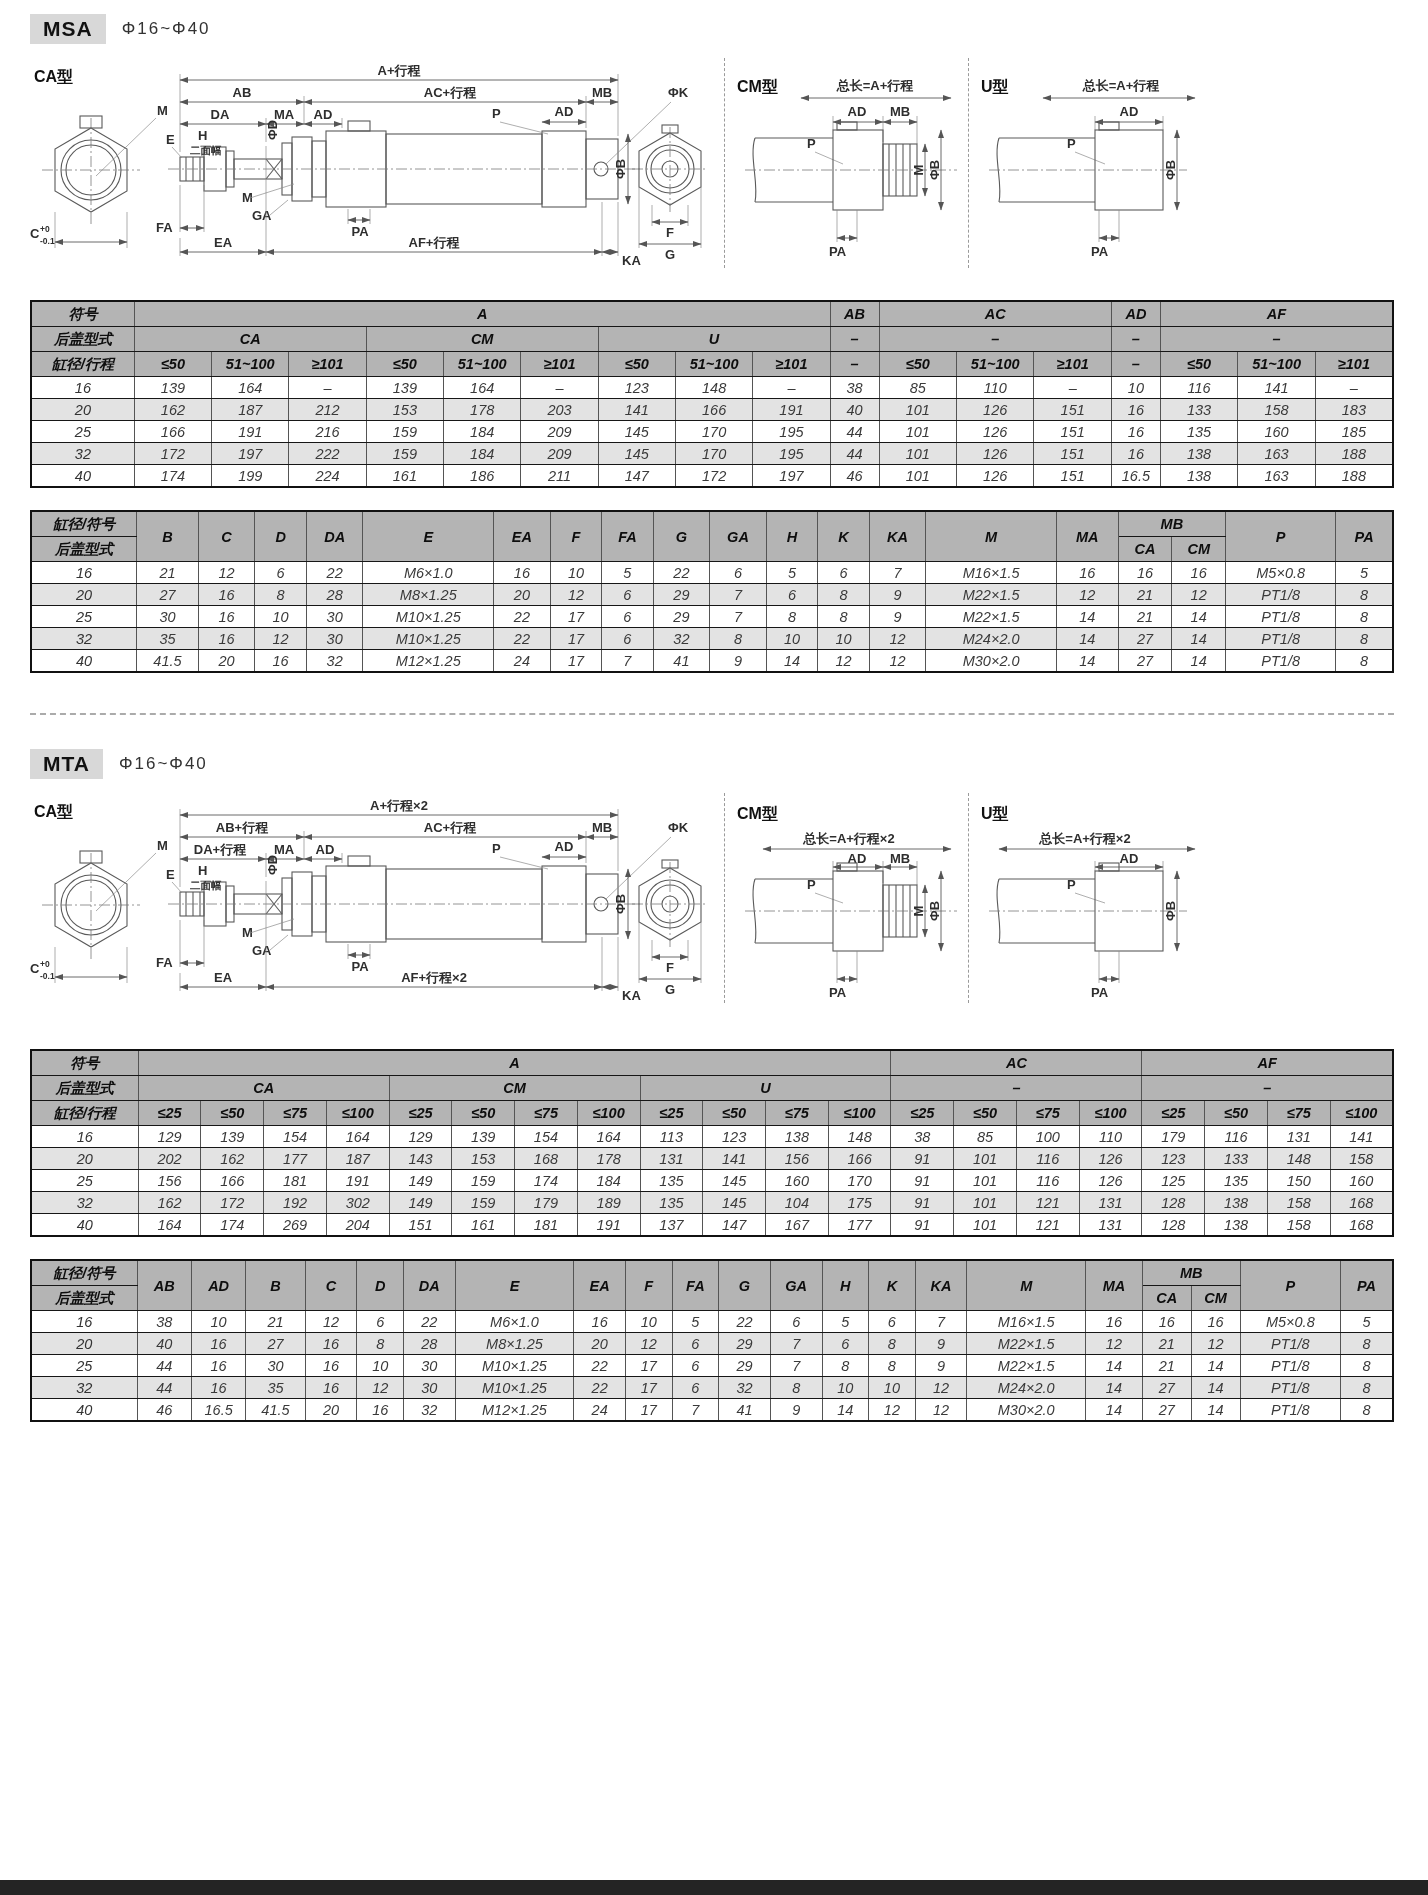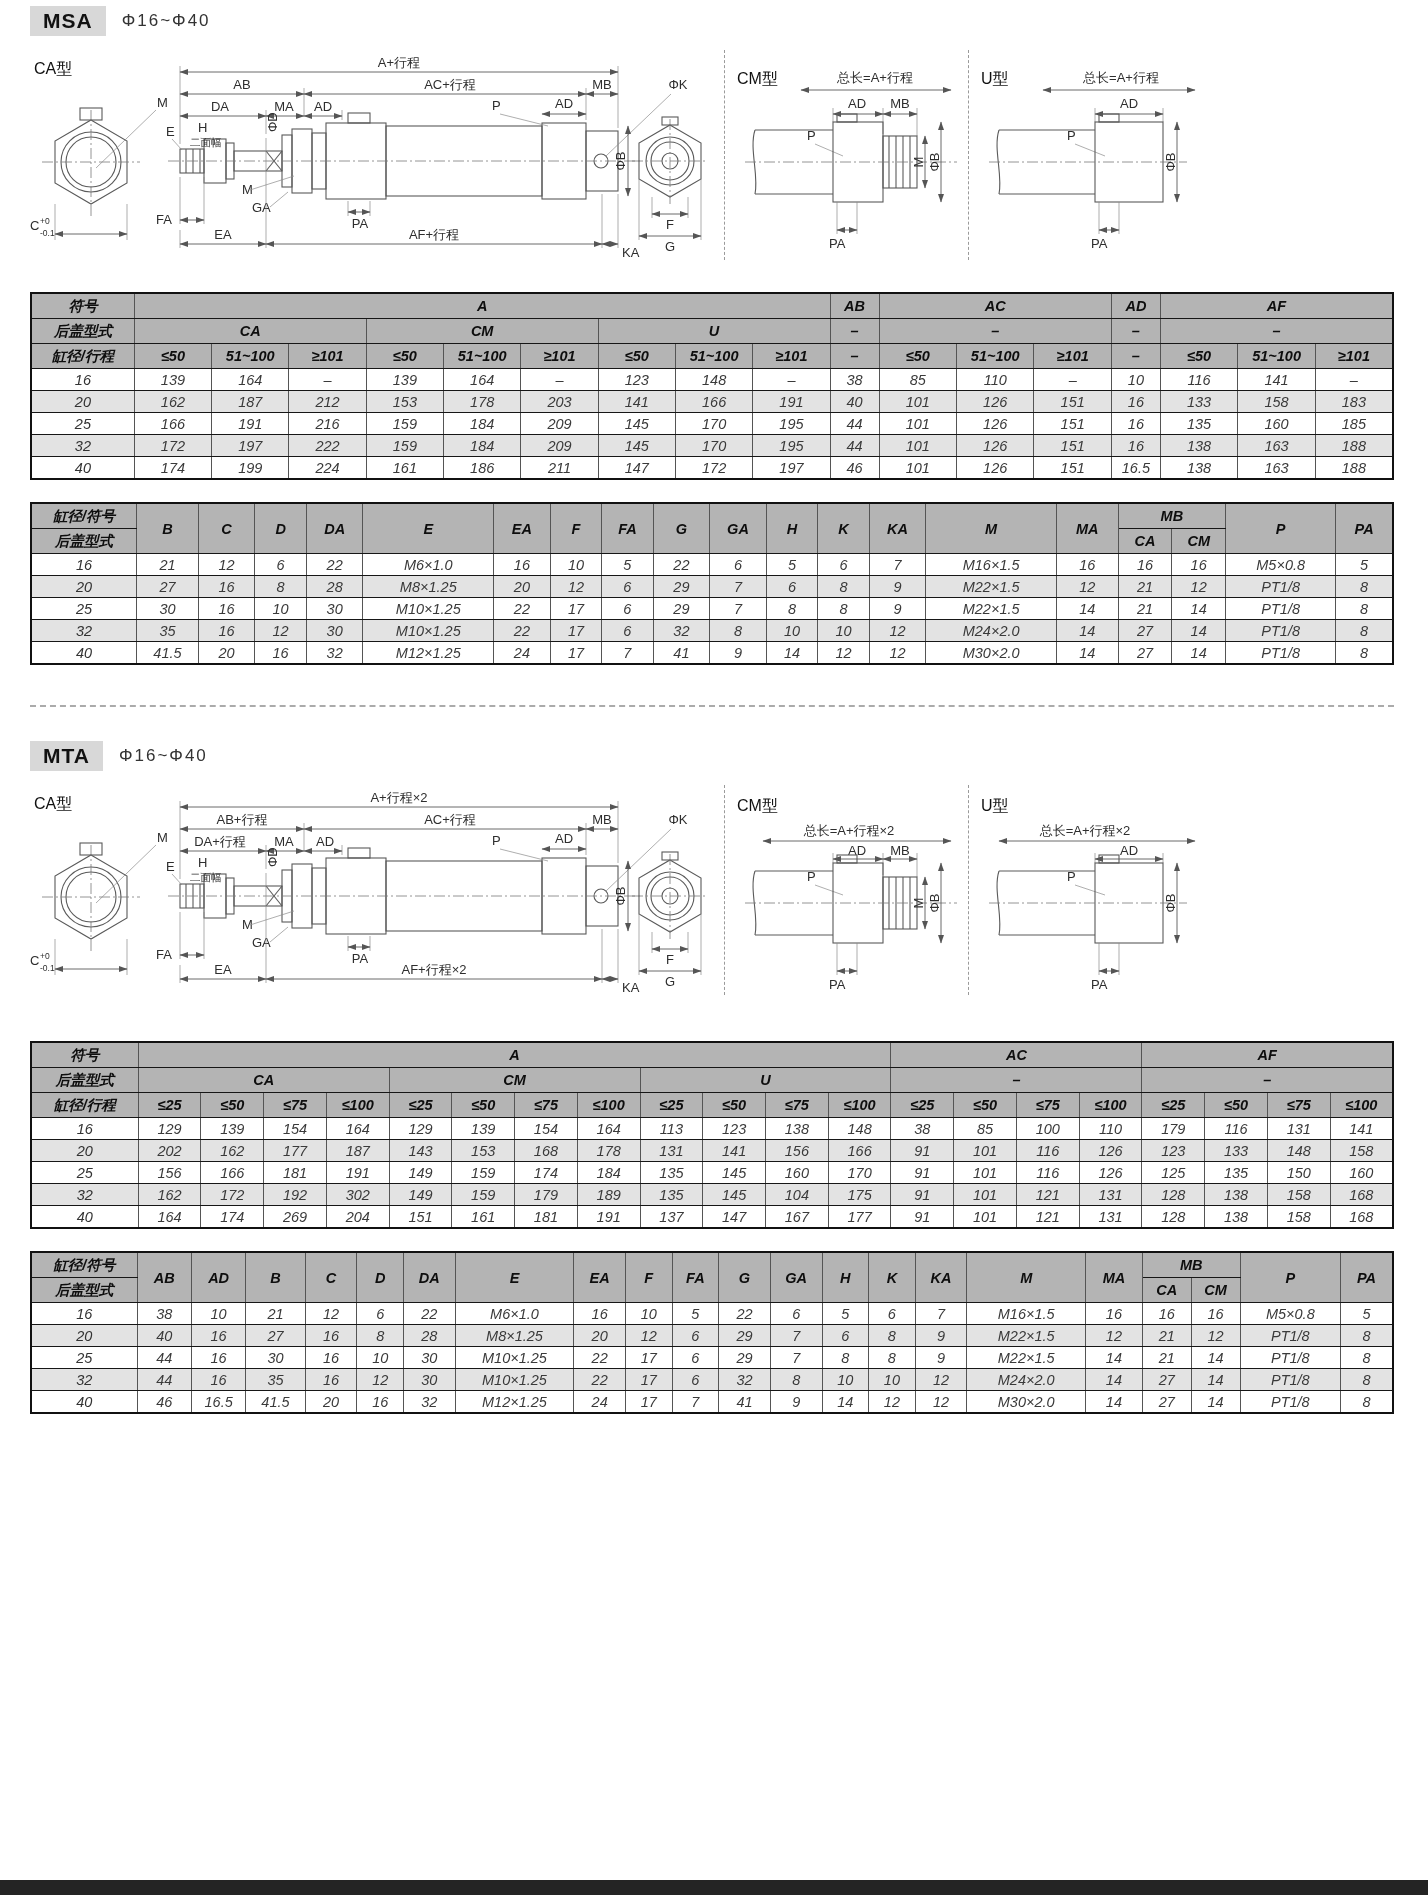--- a/index.html
+++ b/index.html
@@ -1,21 +1,21 @@
 <!DOCTYPE html>
 <html><head>
 <meta charset="utf-8">
 <style>
   html,body{margin:0;padding:0;background:#fff;}
   body{width:1428px;height:1895px;position:relative;font-family:"Liberation Sans",sans-serif;color:#222;}
-  .content{padding:2px 34px 0 30px;}
+  .content{padding:10px 34px 0 30px;}
   .section-header{display:flex;align-items:center;gap:16px;margin:4px 0 8px;}
   .badge{background:#d8d8d8;color:#111;font-weight:bold;font-size:21px;padding:3px 13px;letter-spacing:1px;}
   .range{font-size:17px;color:#333;letter-spacing:2px;}
-  .drawings{display:flex;align-items:flex-start;margin:8px 0 26px;}
+  .drawings{display:flex;align-items:flex-start;margin:8px 0 26px;font-weight:bold;}
   .vsep{border-left:1px dashed #9a9a9a;align-self:stretch;margin:6px 4px;}
   .hdivider{border:none;border-top:2px dashed #ababab;margin:40px 0 34px;}
   .tablewrap{margin:0 0 22px;font-style:italic;}
   table{border-collapse:collapse;width:100%;table-layout:fixed;border:2px solid #111;}
   th,td{border-left:1px solid #555;border-right:1px solid #555;border-top:1.6px solid #161616;border-bottom:1.6px solid #161616;text-align:center;font-size:14.5px;padding:2.5px 1px;overflow:hidden;white-space:nowrap;}
   thead th{background:#b4b4b4;color:#0e0e0e;font-weight:bold;}
   tbody td{color:#3a3a3a;background:#fff;}
   tbody tr:nth-child(even) td{background:#e3e3e3;}
   tbody td.rowhead{color:#333;}
   svg text{font-size:13px;fill:#2e2e2e;font-family:"Liberation Sans",sans-serif;}

